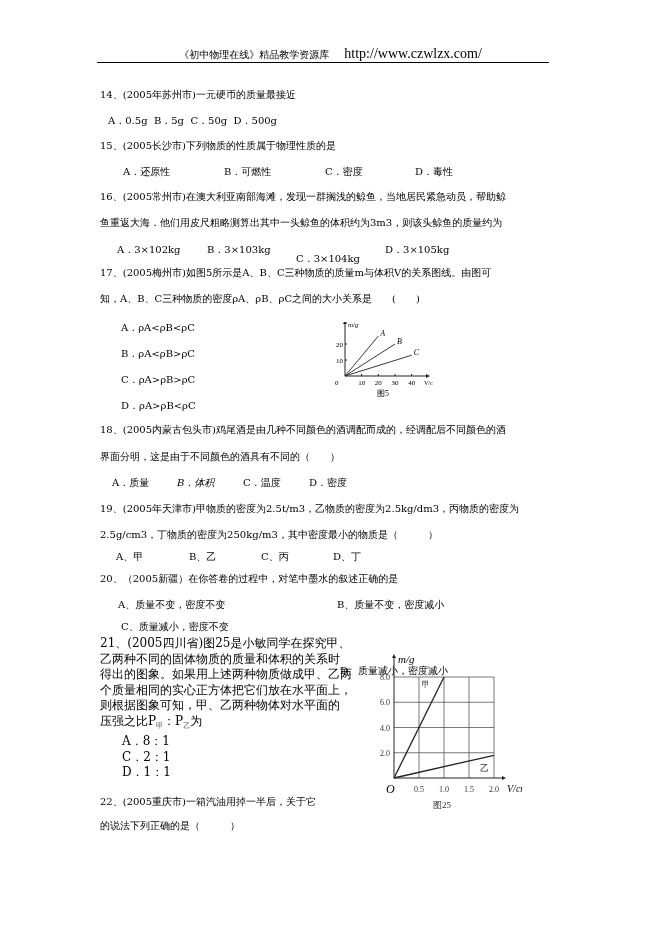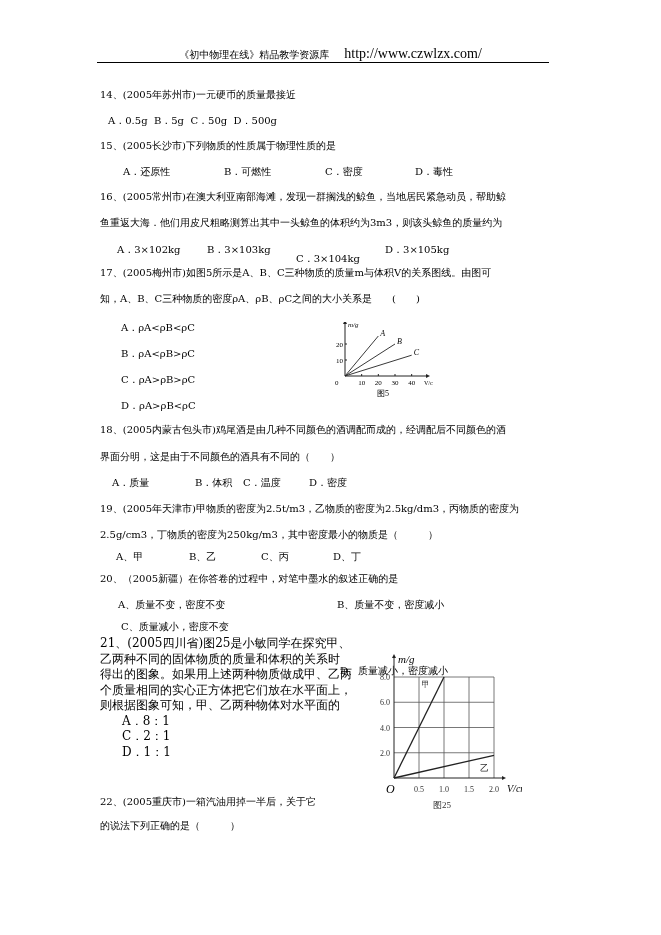--- a/index.html
+++ b/index.html
@@ -75,21 +75,21 @@
     <line x1="12" y1="54" x2="62" y2="22" stroke="#222" stroke-width="0.9"></line>
     <text x="64" y="22" font-size="8" font-style="italic">B</text>
     <line x1="12" y1="54" x2="78.66666666666666" y2="33.2" stroke="#222" stroke-width="0.9"></line>
     <text x="80.66666666666666" y="33.2" font-size="8" font-style="italic">C</text>
     <text x="50" y="74" font-size="8" text-anchor="middle">图5</text>
   </svg>
 
 <div class="abs t" style="left:100px;top:423px;">18、(2005内蒙古包头市)鸡尾酒是由几种不同颜色的酒调配而成的，经调配后不同颜色的酒</div>
 <div class="abs t" style="left:100px;top:450px;">界面分明，这是由于不同颜色的酒具有不同的（　　）</div>
 <div class="abs t" style="left:112px;top:476px;">A．质量</div>
-<div class="abs t" style="left:195px;top:476px;">B．体积</div>
+<div class="abs t" style="left:177px;top:476px;font-style:italic;">B．体积</div>
 <div class="abs t" style="left:243px;top:476px;">C．温度</div>
 <div class="abs t" style="left:309px;top:476px;">D．密度</div>
 
 <div class="abs t" style="left:100px;top:502px;">19、(2005年天津市)甲物质的密度为2.5t/m3，乙物质的密度为2.5kg/dm3，丙物质的密度为</div>
 <div class="abs t" style="left:100px;top:528px;">2.5g/cm3，丁物质的密度为250kg/m3，其中密度最小的物质是（　　　）</div>
 <div class="abs t" style="left:116px;top:550px;">A、甲</div>
 <div class="abs t" style="left:189px;top:550px;">B、乙</div>
 <div class="abs t" style="left:261px;top:550px;">C、丙</div>
 <div class="abs t" style="left:333px;top:550px;">D、丁</div>
 
@@ -98,20 +98,23 @@
 <div class="abs t" style="left:337px;top:598px;">B、质量不变，密度减小</div>
 <div class="abs t" style="left:121px;top:620px;">C、质量减小，密度不变</div>
 <div class="abs t" style="left:340px;top:620px;margin-top:44px;">D、质量减小，密度减小</div>
 
 <div class="abs" style="left:100px;top:636px;">
   <div class="t2">21、(2005四川省)图25是小敏同学在探究甲、</div>
   <div class="t2">乙两种不同的固体物质的质量和体积的关系时</div>
   <div class="t2">得出的图象。如果用上述两种物质做成甲、乙两</div>
   <div class="t2">个质量相同的实心正方体把它们放在水平面上，</div>
   <div class="t2">则根据图象可知，甲、乙两种物体对水平面的</div>
+  <div class="t2">
+    <span>压强之比P</span><sub style="font-size:7px;color:#555;">甲</sub><span>：P</span><sub style="font-size:7px;color:#555;">乙</sub><span>为</span>
+  </div>
   <div class="t2" style="padding-left:22px;">A．8：1</div>
   <div class="t2" style="padding-left:22px;">C．2：1</div>
   <div class="t2" style="padding-left:22px;">D．1：1</div>
 </div>
 
 <svg id="fig25" class="abs" style="left:362px;top:645px;" width="160" height="165">
     <line x1="57" y1="133" x2="57" y2="32" stroke="#555" stroke-width="0.8"></line>
     <line x1="82" y1="133" x2="82" y2="32" stroke="#555" stroke-width="0.8"></line>
     <line x1="107" y1="133" x2="107" y2="32" stroke="#555" stroke-width="0.8"></line>
     <line x1="132" y1="133" x2="132" y2="32" stroke="#555" stroke-width="0.8"></line>

